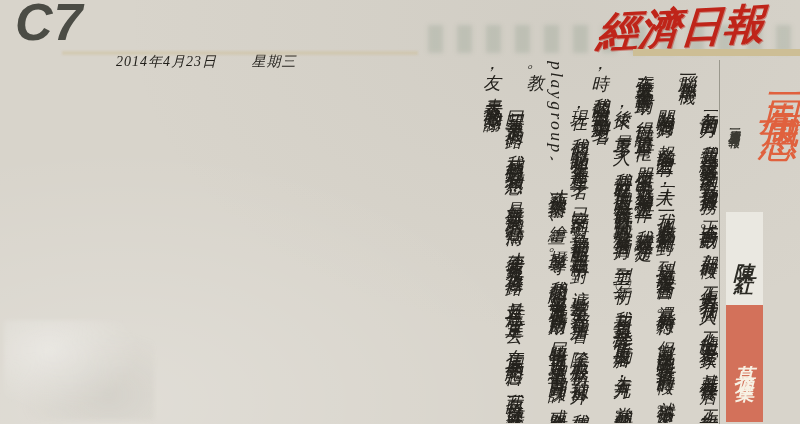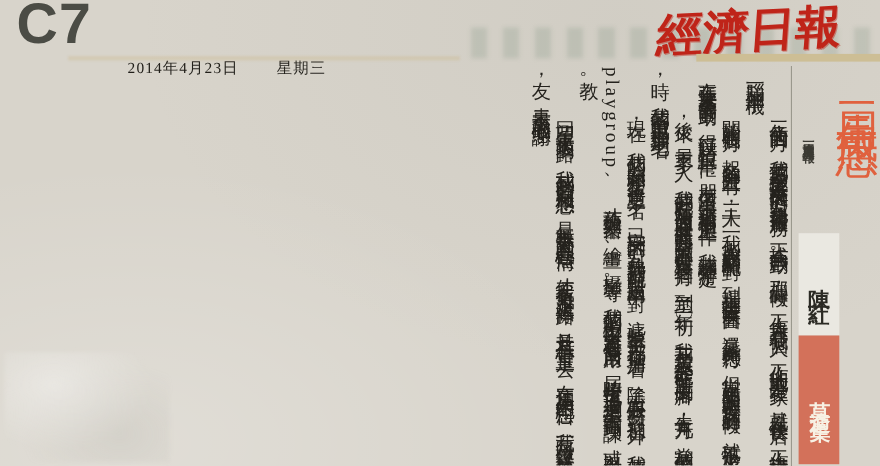--- a/index.html
+++ b/index.html
@@ -6,20 +6,21 @@
   body {
     width: 800px; height: 424px;
     font-family: "Liberation Serif", "DejaVu Serif", serif;
   }
   .page {
     position: relative; width: 800px; height: 424px; overflow: hidden;
     background:
       radial-gradient(ellipse at 15% 95%, rgba(255,255,255,0.22), rgba(255,255,255,0) 45%),
       radial-gradient(ellipse at 70% 5%, rgba(150,148,138,0.10), rgba(150,148,138,0) 55%),
       #d8d4cb;
+    font-style: italic;
   }
   
   .section-label {
     position: absolute; left: 15px; top: -8px;
     font-family: "Liberation Sans", "DejaVu Sans", sans-serif;
     font-size: 52px; font-weight: bold; color: #4b4c45; letter-spacing: 1px;
   }
   .date-line {
     position: absolute; left: 116px; top: 15px;
     font-size: 14px; color: #211f1a; letter-spacing: 1px; margin-top: 38px;

